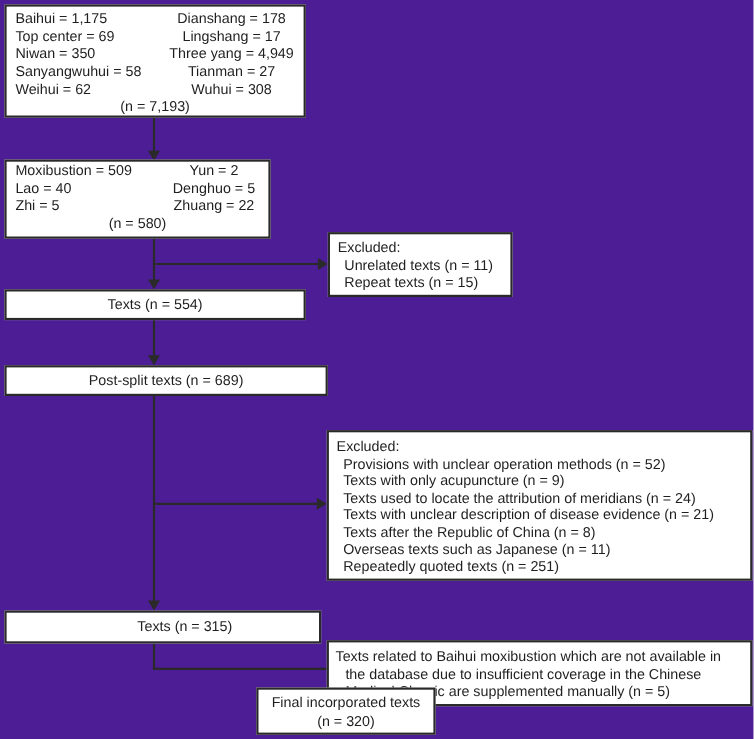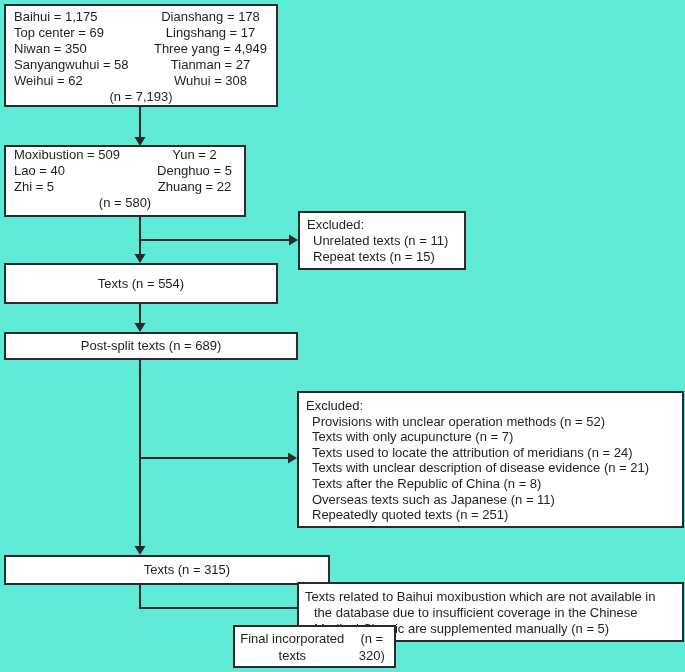--- a/index.html
+++ b/index.html
@@ -1,43 +1,43 @@
 <!DOCTYPE html>
 <html><head>
 <meta charset="utf-8">
 <style>
   html,body{margin:0;padding:0;background:#ffffff;}
   .canvas{
-    position:relative;width:685px;height:672px;background:#5eead4;
+    position:relative;width:685px;height:672px;background:#4c1d95;
     font-family:"Liberation Sans",sans-serif;color:#1f1f1f;font-size:13px;
     overflow:hidden;
   }
   .box{
     position:absolute;background:#ffffff;border:2px solid #2a2a2a;
     box-sizing:border-box;line-height:16px;
   }
   .centerbox{display:flex;align-items:center;justify-content:center;text-align:center;}
   .cols{padding:3px 8px 0 8px;}
   .row{display:flex;}
   .cl{width:139px;flex:0 0 auto;}
   .cr{flex:1 1 auto;text-align:center;}
   .total{text-align:center;}
   .listbox{padding:3px 6px 0 7px;}
   .listbox .item{padding-left:6px;white-space:nowrap;}
   .supp p{margin:0;padding-left:9px;text-indent:-9px;}
-  .finalbox{flex-direction:row;line-height:17px;}
+  .finalbox{flex-direction:column;line-height:17px;}
   .connectors{position:absolute;left:0;top:0;}
   
   #b-sources{left:4px;top:4px;width:274px;height:103px;}
   #b-moxi{left:4px;top:145px;width:242px;height:72px;line-height:16px;padding-top:0;}
-  #b-texts554{left:4px;top:263px;width:274px;height:41px;}
+  #b-texts554{left:4px;top:263px;width:274px;height:28px;}
   #b-postsplit{left:4px;top:332px;width:294px;height:28px;}
   #b-excl1{left:298px;top:211px;width:168px;height:59px;line-height:16px;padding-top:4px;}
   #b-excl2{left:297px;top:391px;width:387px;height:137px;line-height:15.6px;padding-top:5px;}
-  #b-texts315{left:4px;top:555px;width:326px;height:30px;padding-left:40px;}
+  #b-texts315{left:4px;top:555px;width:288px;height:30px;padding-left:40px;}
   #b-supp{left:297px;top:538px;width:387px;height:60px;padding:5px 6px 0 6px;margin-top:44px;}
   #b-final{left:233px;top:625px;width:163px;height:43px;}
   #b-sources .row{line-height:16px;}
 </style>
 </head>
 <body>
 
 <div class="canvas">
 
   <svg class="connectors" width="685" height="672" viewBox="0 0 685 672">
@@ -112,21 +112,21 @@
     <span>Texts (n = 554)</span>
   </div>
 
   <div class="box centerbox" id="b-postsplit">
     <span>Post-split texts (n = 689)</span>
   </div>
 
   <div class="box listbox" id="b-excl2">
     <div>Excluded:</div>
     <div class="item">Provisions with unclear operation methods (n = 52)</div>
-    <div class="item">Texts with only acupuncture (n = 7)</div>
+    <div class="item">Texts with only acupuncture (n = 9)</div>
     <div class="item">Texts used to locate the attribution of meridians (n = 24)</div>
     <div class="item">Texts with unclear description of disease evidence (n = 21)</div>
     <div class="item">Texts after the Republic of China (n = 8)</div>
     <div class="item">Overseas texts such as Japanese (n = 11)</div>
     <div class="item">Repeatedly quoted texts (n = 251)</div>
   </div>
 
   <div class="box centerbox" id="b-texts315">
     <span>Texts (n = 315)</span>
   </div>

